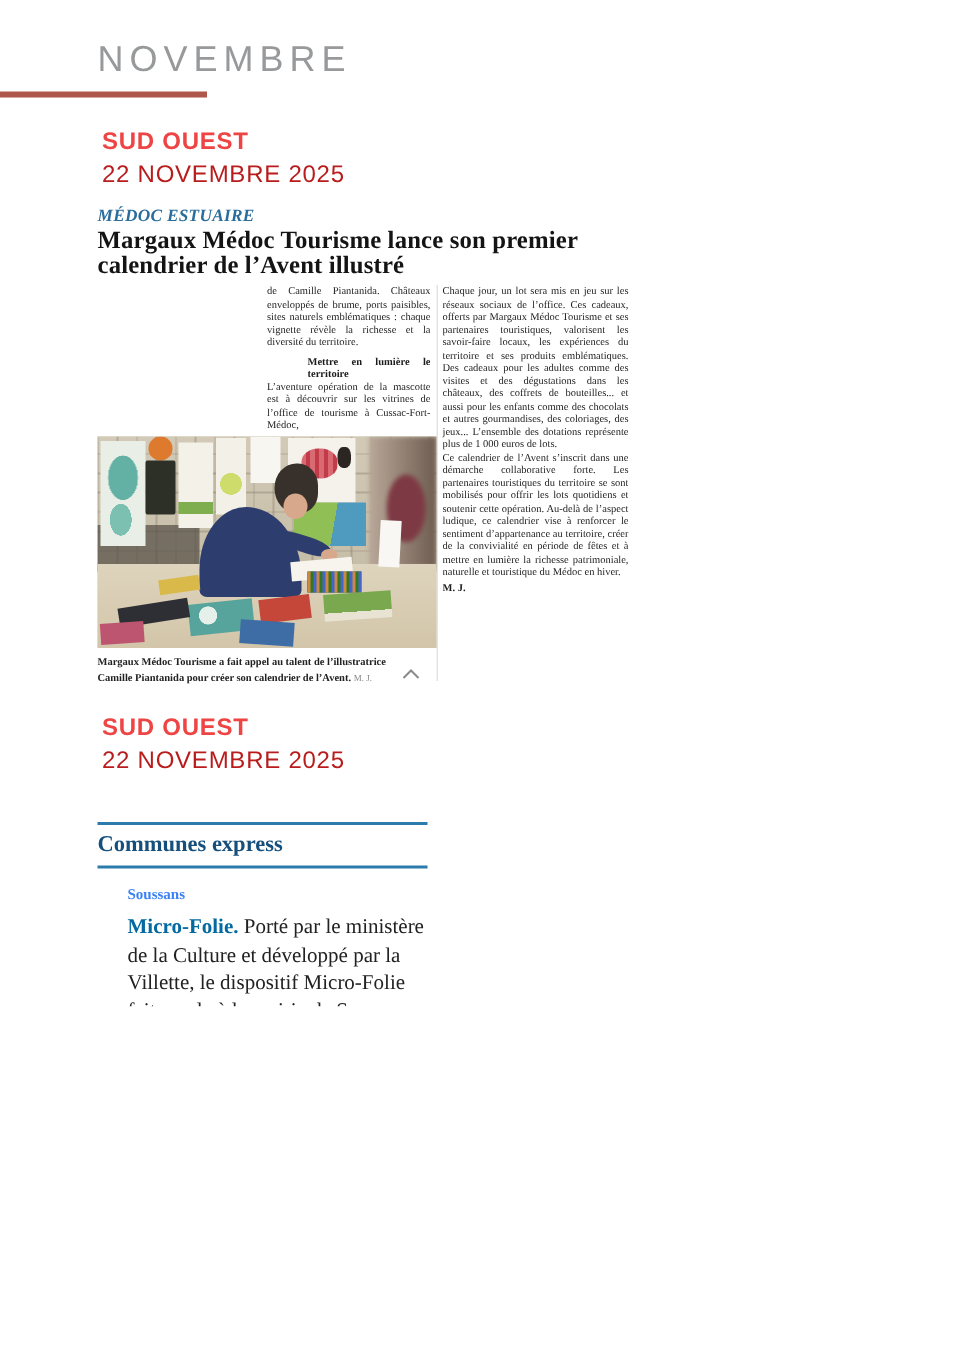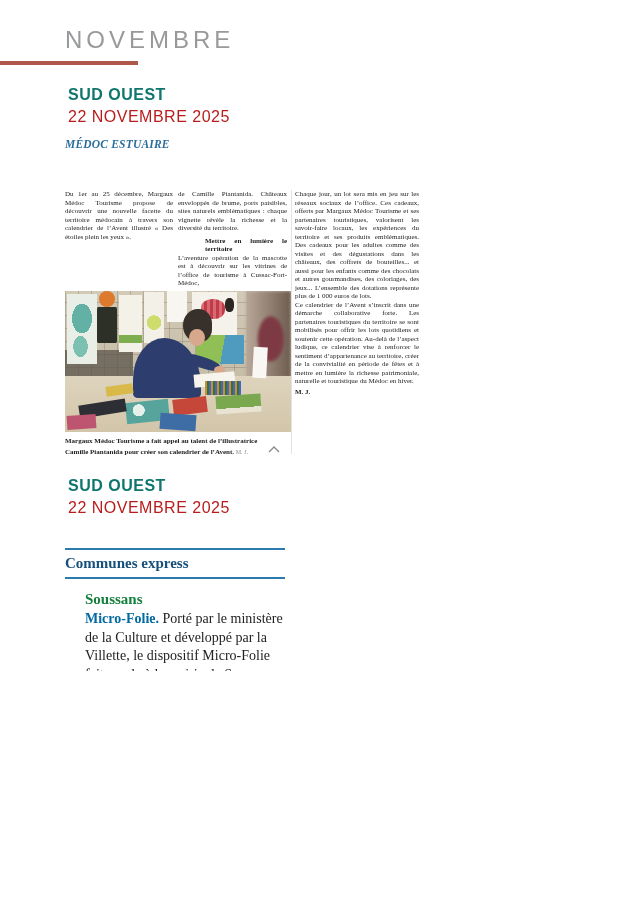--- a/index.html
+++ b/index.html
@@ -5,21 +5,21 @@
   html,body{margin:0;padding:0;background:#fff;}
   .page{position:relative;width:640px;height:671px;background:#ffffff;overflow:hidden;
         font-family:"Liberation Sans",sans-serif;}
 
   
   .month-header{position:absolute;left:65px;top:26px;font-size:24px;letter-spacing:4px;
         color:#97999b;font-weight:400;}
   .accent-bar{position:absolute;left:0;top:61px;width:138px;height:4px;background:#ae574a;}
 
   
-  .source-label{position:absolute;left:68px;color:#0f766e;font-weight:bold;font-size:16px;letter-spacing:.5px;}
+  .source-label{position:absolute;left:68px;color:#ef4444;font-weight:bold;font-size:16px;letter-spacing:.5px;}
   .clip-date{position:absolute;left:68px;color:#b91c1c;font-size:16px;letter-spacing:.5px;}
   .src1{top:86px;} .date1{top:108px;}
   .src2{top:477px;} .date2{top:499px;}
 
   
   .kicker{position:absolute;left:65px;top:138px;font-family:"Liberation Serif",serif;
         font-weight:bold;font-style:italic;font-size:11.5px;color:#2a6d9c;letter-spacing:.2px;}
   .headline{position:absolute;left:65px;top:151px;width:358px;font-family:"Liberation Serif",serif;
         font-weight:bold;font-size:16.5px;line-height:17px;color:#141414;letter-spacing:.1px;}
 
@@ -86,40 +86,40 @@
         font-weight:bold;font-size:7px;line-height:10.5px;color:#222;}
   .caption .credit{font-weight:normal;font-size:6px;color:#8a8a8a;}
   .collapse-btn{position:absolute;left:266px;top:443px;width:16px;height:12px;cursor:pointer;
         display:flex;align-items:center;justify-content:center;background:transparent;border:none;padding:0;}
 
   
   .communes-box{position:absolute;left:65px;top:548px;width:220px;border-top:2px solid #2b7cad;
         border-bottom:2px solid #2b7cad;padding:4px 0 5px 0;}
   .communes-title{font-family:"Liberation Serif",serif;font-weight:bold;font-size:15px;color:#164f7b;}
   .commune-name{position:absolute;left:85px;top:591px;font-family:"Liberation Serif",serif;
-        font-weight:bold;font-size:15px;color:#15803d;}
+        font-weight:bold;font-size:10px;color:#3b82f6;}
   .brief-body{position:absolute;left:85px;top:610px;width:200px;font-family:"Liberation Serif",serif;
         font-size:14px;line-height:18.7px;color:#222;}
   .brief-lead{font-weight:bold;color:#0369a1;}
 </style>
 </head>
 <body>
 
 <div class="page">
 
   <div class="month-header">NOVEMBRE</div>
   <div class="accent-bar"></div>
 
   <div class="source-label src1">SUD OUEST</div>
   <div class="clip-date date1">22 NOVEMBRE 2025</div>
 
   <div class="kicker">MÉDOC ESTUAIRE</div>
+  <div class="headline">Margaux Médoc Tourisme lance son premier calendrier de l’Avent illustré</div>
 
   <div class="newscol col1">
-    <p>Du 1er au 25 décembre, Margaux Médoc Tourisme propose de découvrir une nouvelle facette du territoire médocain à travers son calendrier de l’Avent illustré « Des étoiles plein les yeux ».</p>
   </div>
   <div class="newscol col2">
     <p>de Camille Piantanida. Châteaux enveloppés de brume, ports paisibles, sites naturels emblématiques : chaque vignette révèle la richesse et la diversité du territoire.</p>
     <p class="col-subhead">Mettre en lumière le territoire</p>
     <p>L’aventure opération de la mascotte est à découvrir sur les vitrines de l’office de tourisme à Cussac-Fort-Médoc,</p>
   </div>
   <div class="col-rule"></div>
   <div class="newscol col3">
     <p>Chaque jour, un lot sera mis en jeu sur les réseaux sociaux de l’office. Ces cadeaux, offerts par Margaux Médoc Tourisme et ses partenaires touristiques, valorisent les savoir-faire locaux, les expériences du territoire et ses produits emblématiques. Des cadeaux pour les adultes comme des visites et des dégustations dans les châteaux, des coffrets de bouteilles... et aussi pour les enfants comme des chocolats et autres gourmandises, des coloriages, des jeux... L’ensemble des dotations représente plus de 1 000 euros de lots.</p>
     <p>Ce calendrier de l’Avent s’inscrit dans une démarche collaborative forte. Les partenaires touristiques du territoire se sont mobilisés pour offrir les lots quotidiens et soutenir cette opération. Au-delà de l’aspect ludique, ce calendrier vise à renforcer le sentiment d’appartenance au territoire, créer de la convivialité en période de fêtes et à mettre en lumière la richesse patrimoniale, naturelle et touristique du Médoc en hiver.</p>

